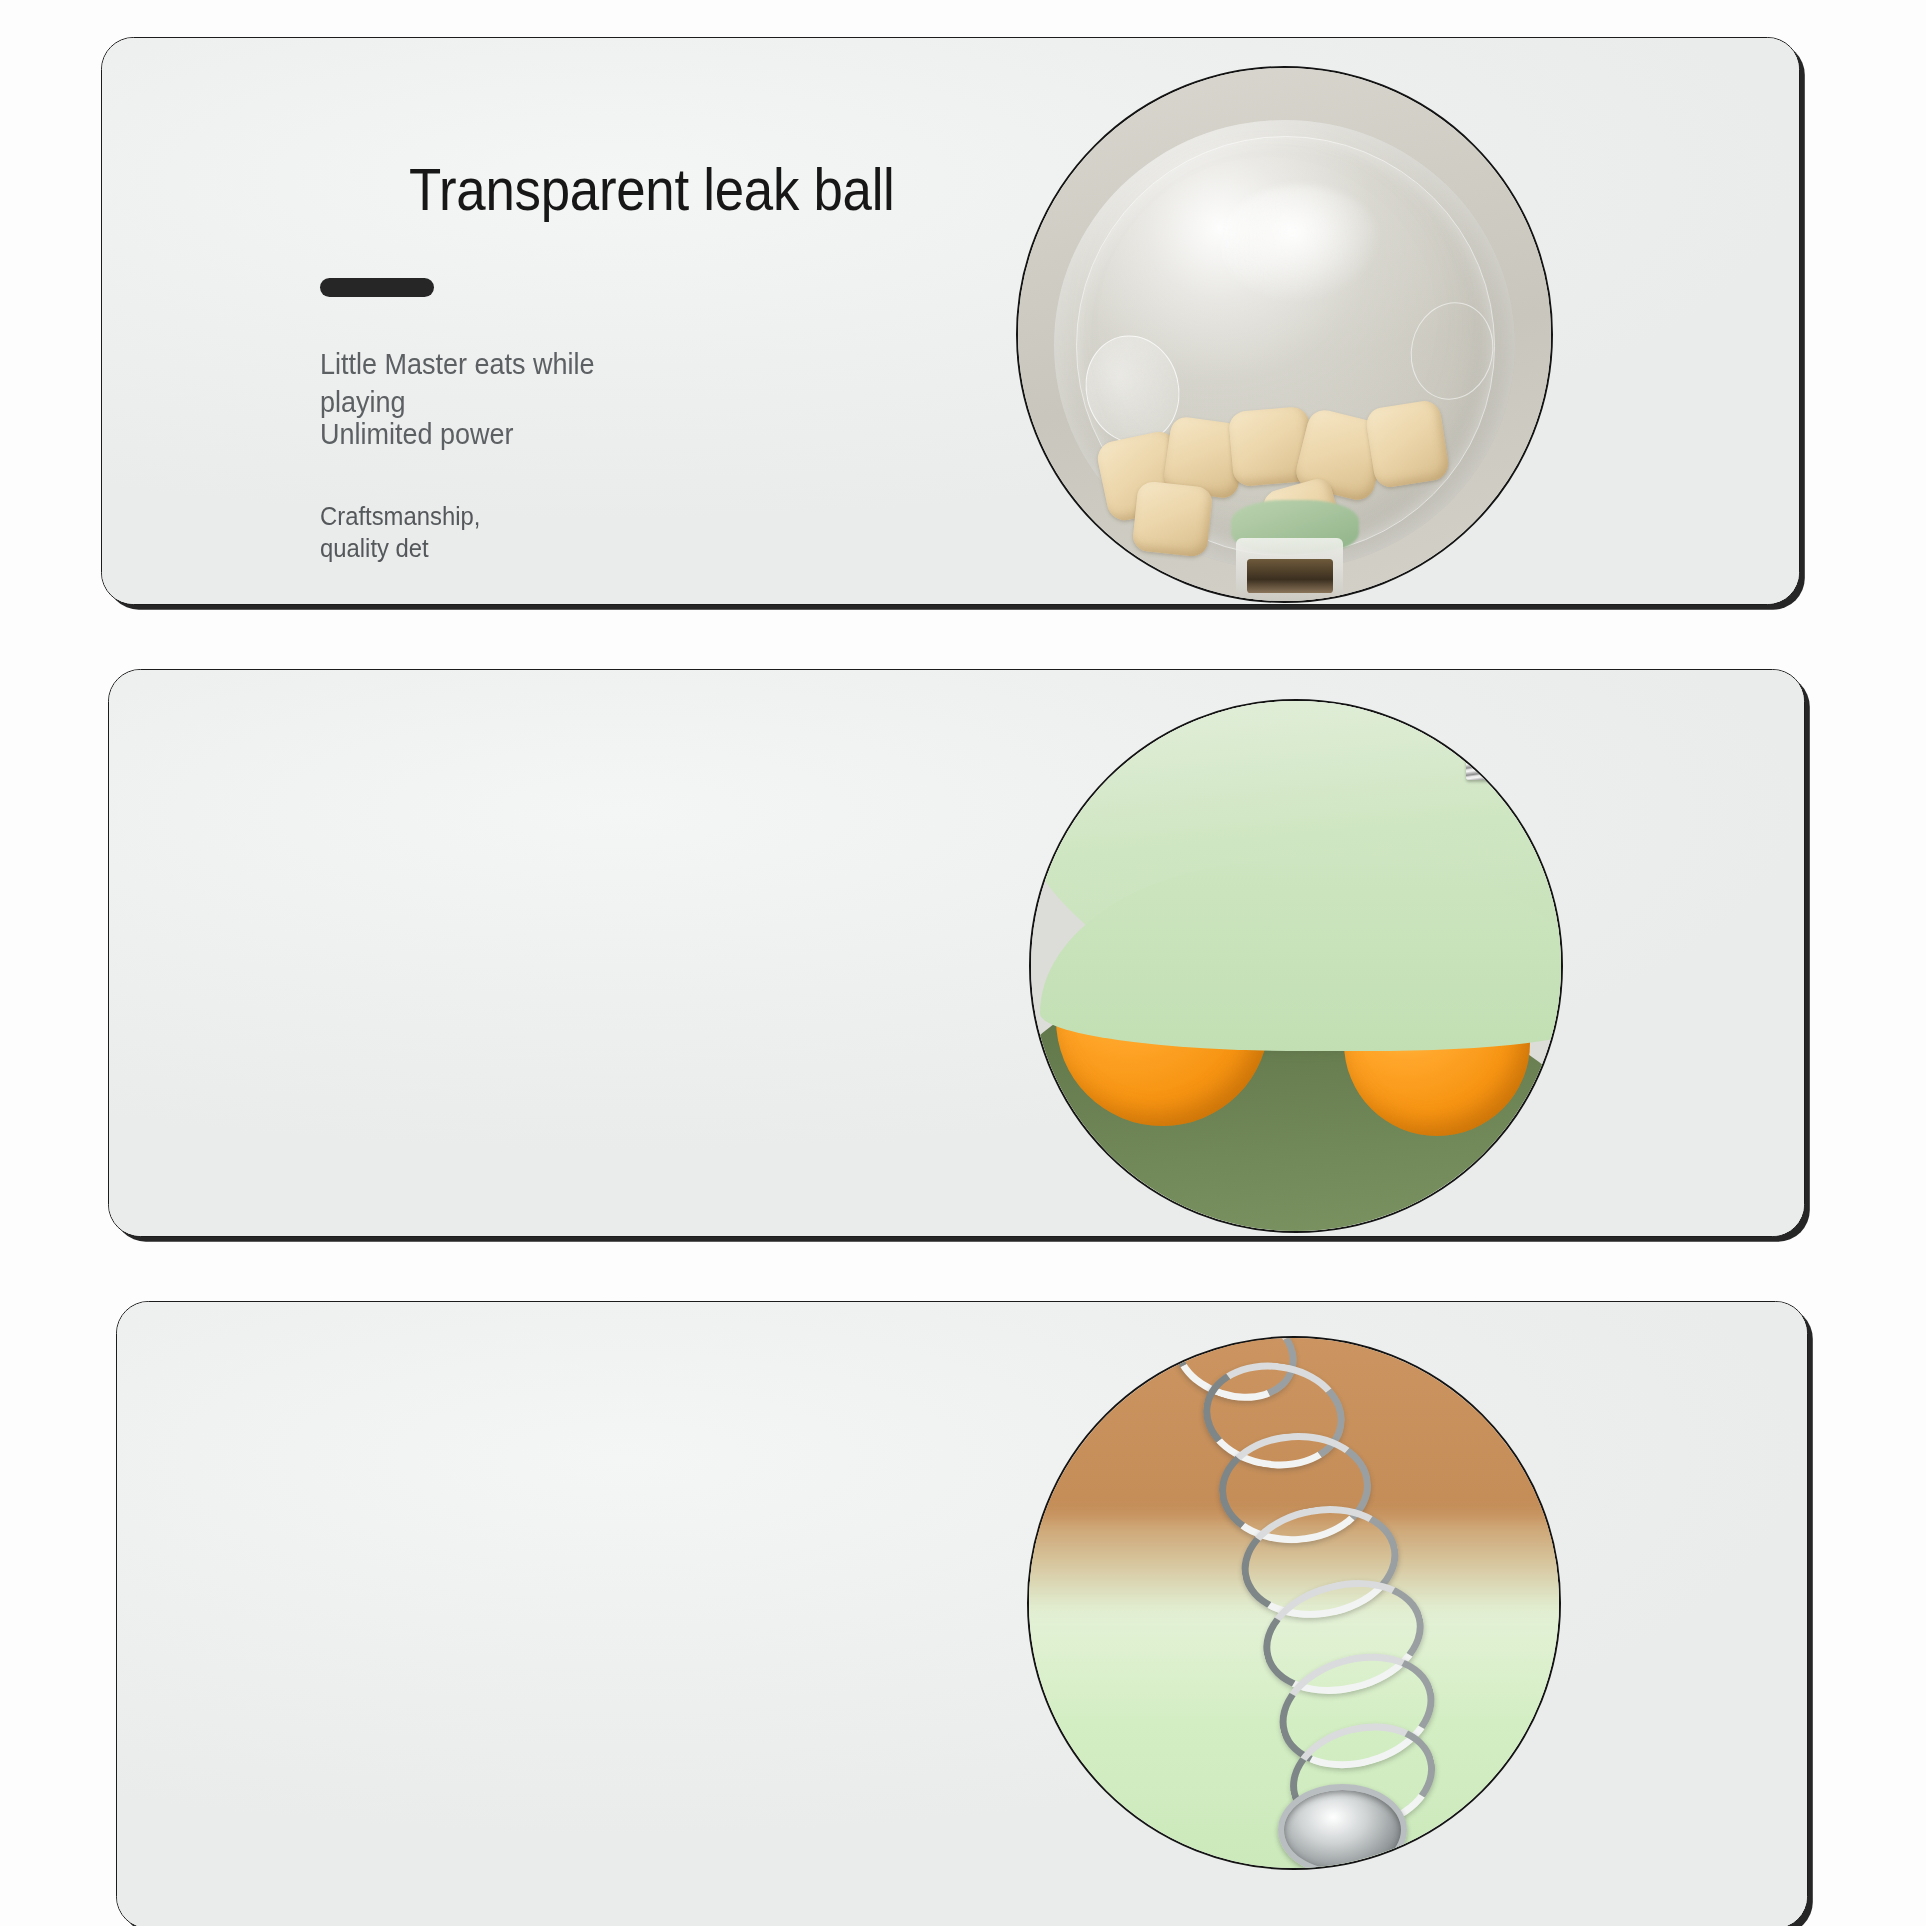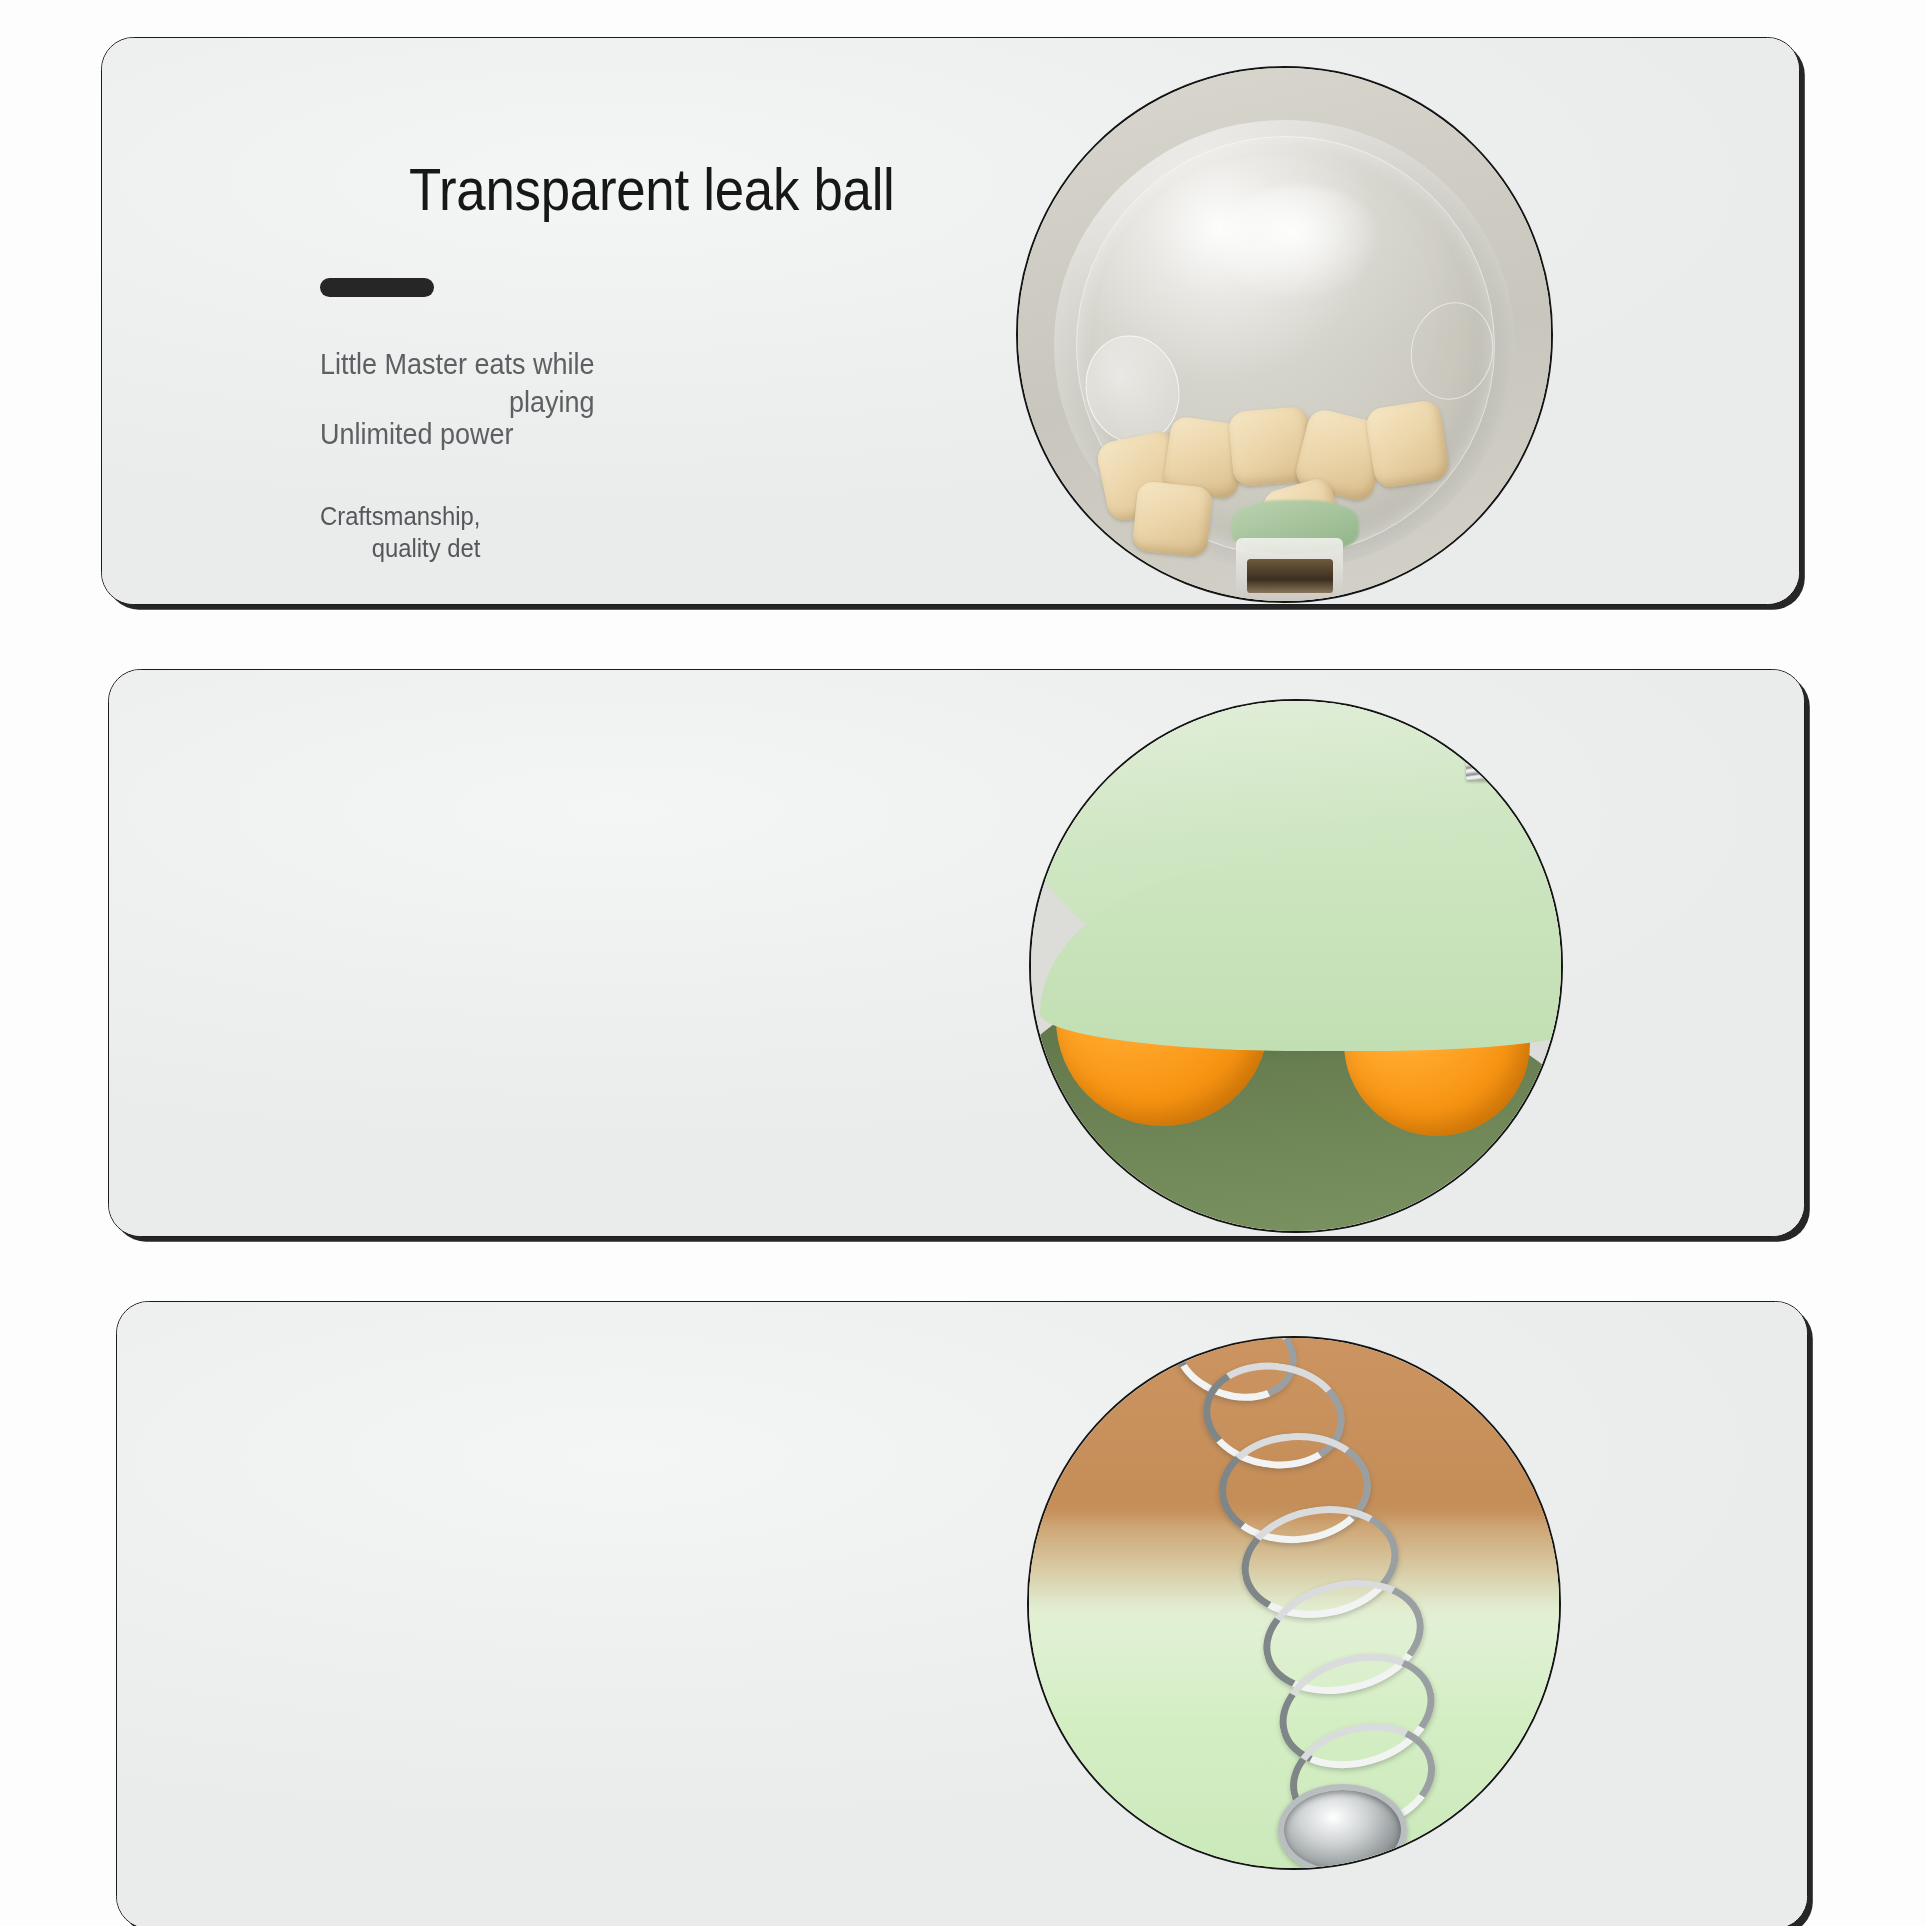--- a/index.html
+++ b/index.html
@@ -223,21 +223,21 @@
     background: radial-gradient(ellipse at 42% 34%, #ffffff 0%, #cfd3d4 35%, #8d9395 72%, #5f6567 100%);
     border: 6.6px solid #b9bec0;
     box-shadow: inset 0 2.4px 6px rgba(40,40,40,0.45), 0 2.4px 5.4px rgba(40,40,40,0.3);
   }
 </style>
 </head>
 <body>
 
 <div id="stage">
 
-  <div class="card" style="left:101px; top:37px; width:1697px; height:566px;text-align:right;">
+  <div class="card" style="left:101px; top:37px; width:1697px; height:566px;">
     <div class="card-inner"></div>
 
     <div class="card-title" style="left:307px; top:117px; font-size:60px;">Transparent leak ball</div>
 
     <div class="dash" style="left:218px; top:240px; width:114px; height:19px;"></div>
 
     <div class="line lead" style="left:218px; top:307px; font-size:30px; line-height:1.28;">Little Master eats while
 playing</div>
 
     <div class="line lead" style="left:218px; top:379px; font-size:30px;">Unlimited power</div>

